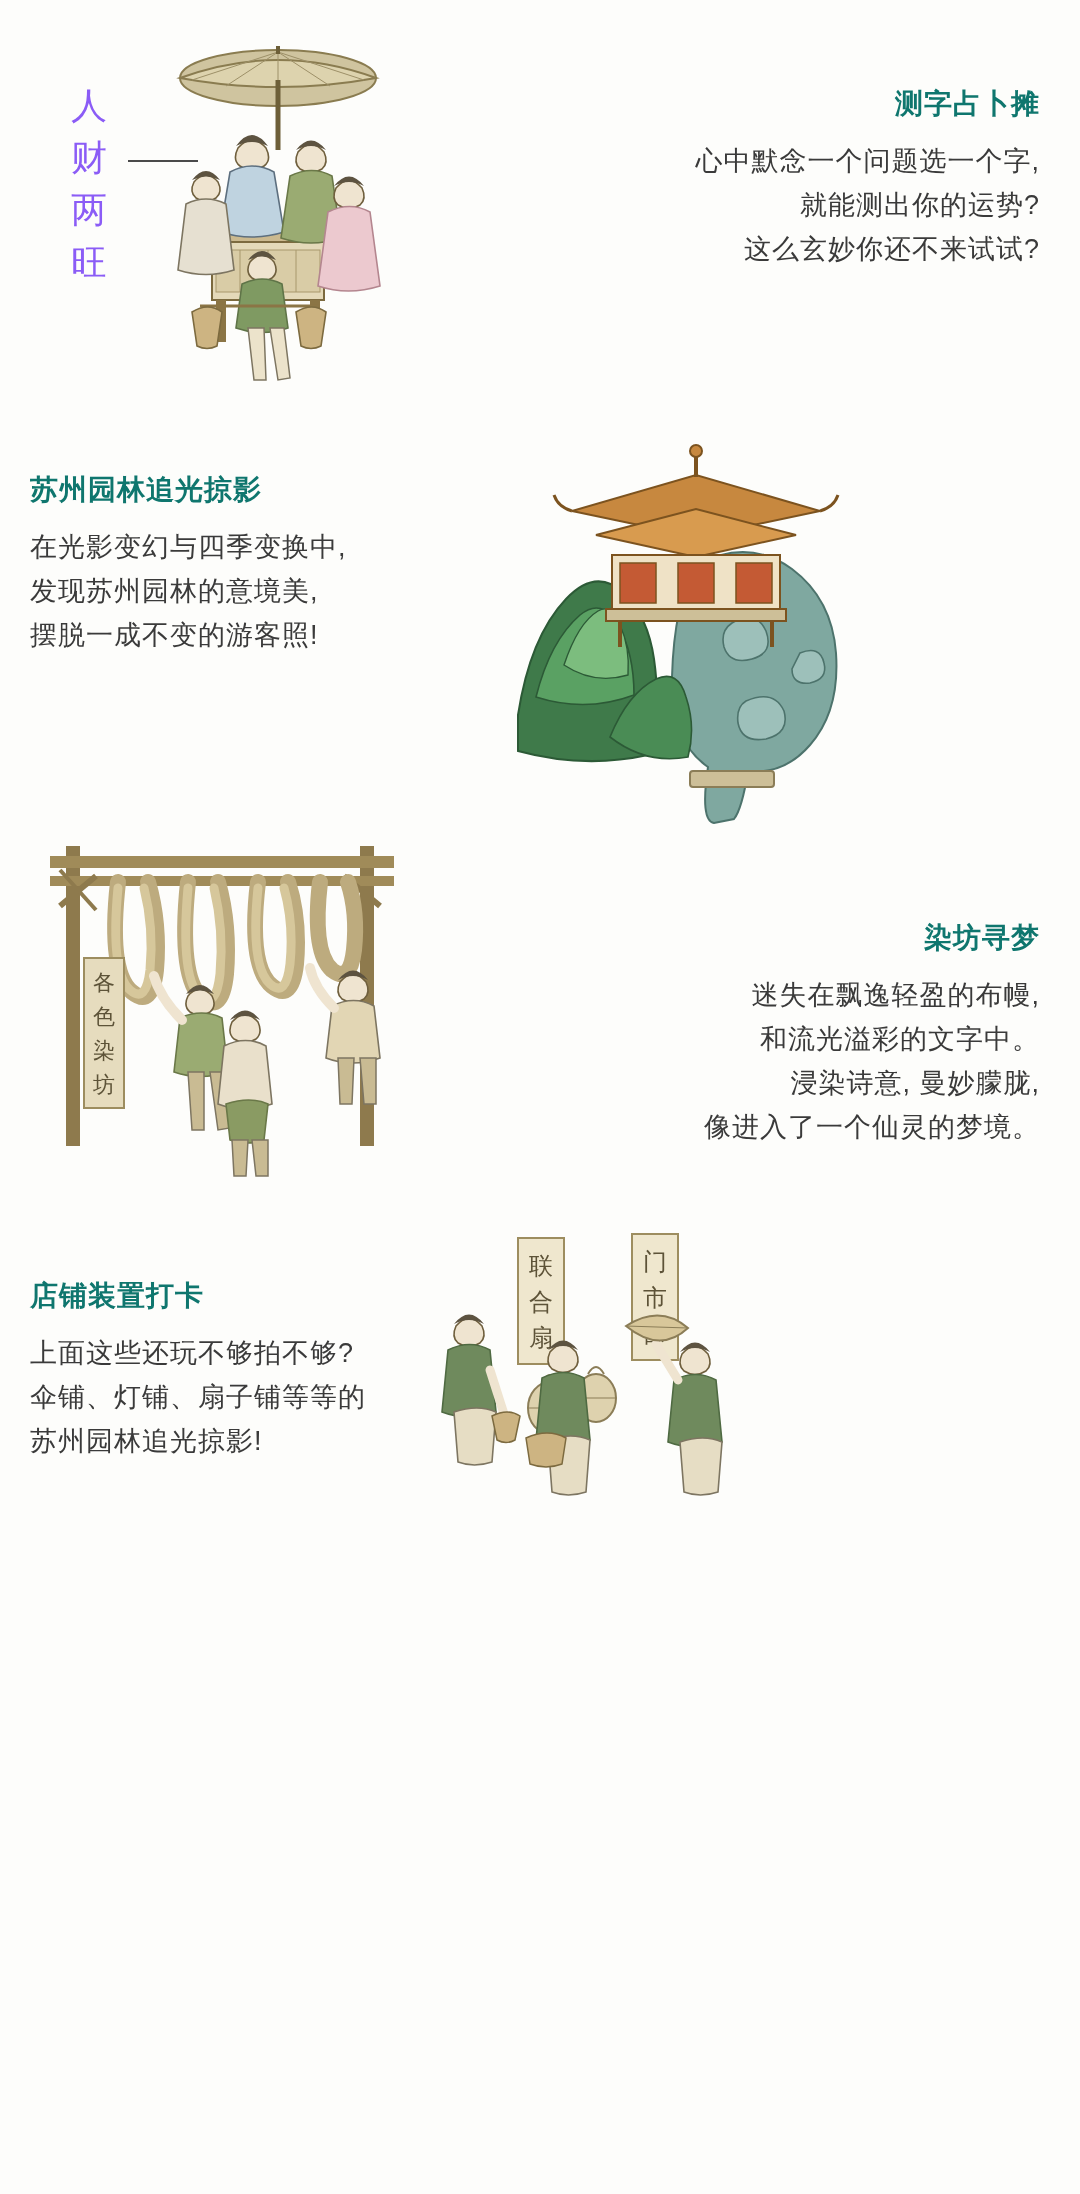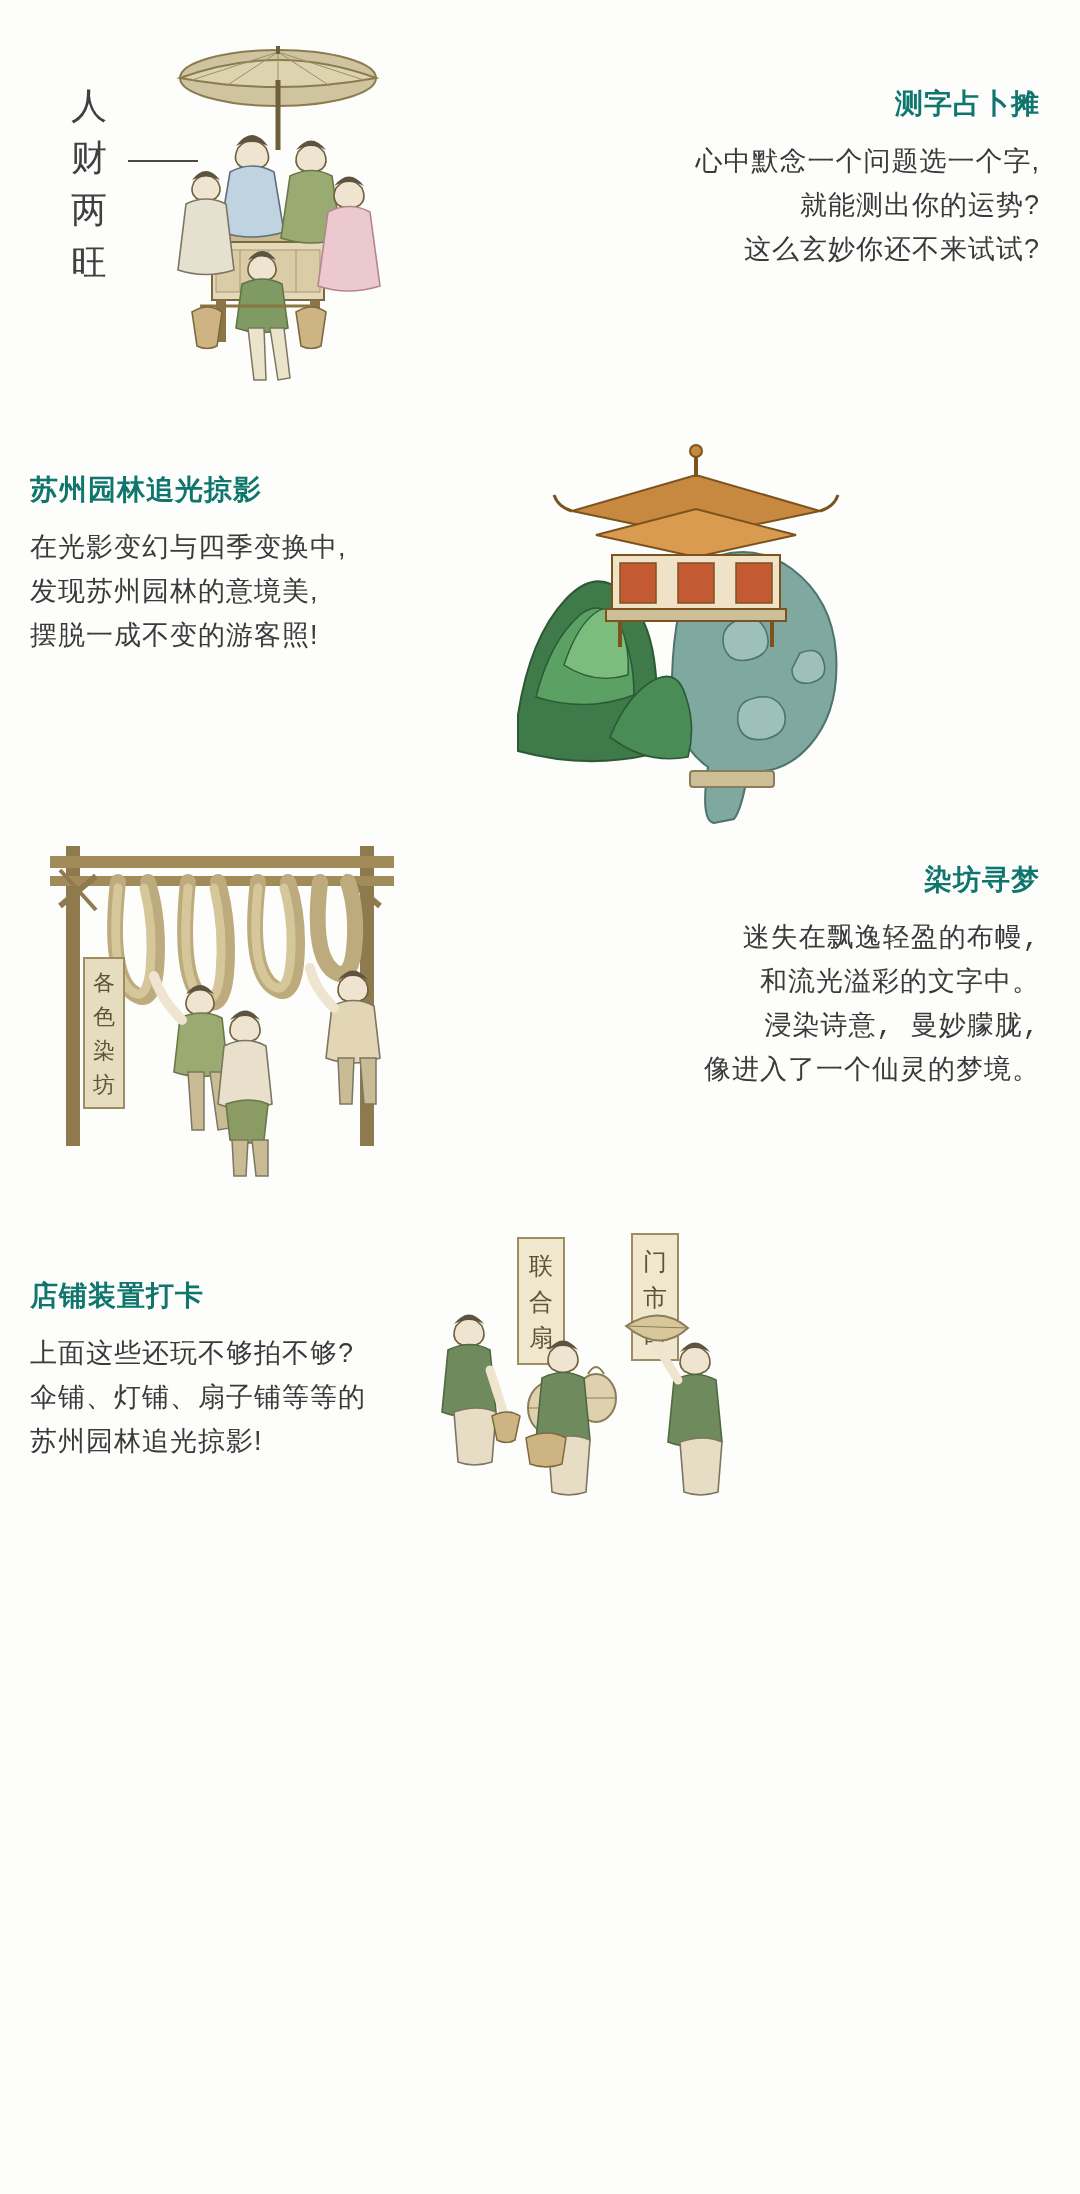--- a/index.html
+++ b/index.html
@@ -59,21 +59,21 @@
 
   #sec1-illus { top: 30px; left: 130px; width: 300px; height: 380px; }
 
   .vert-motto {
     position: absolute;
     top: 80px;
     left: 60px;
     width: 60px;
     font-size: 36px;
     line-height: 1.45;
-    color: #404040;
+    color: #8b5cf6;
     font-family: "Liberation Serif", "DejaVu Serif", serif;
     letter-spacing: 2px;
     text-align: center;
   }
   .motto-rule {
     position: absolute;
     top: 160px;
     left: 128px;
     width: 70px;
     height: 2px;
@@ -83,24 +83,23 @@
   
   #sec2-text {
     top: 472px;
     left: 30px;
     width: 520px;
   }
   #sec2-illus { top: 415px; left: 500px; width: 380px; height: 390px; }
 
   
   #sec3-text {
-    top: 864px;
+    top: 920px;
     right: 40px;
     width: 560px;
-    font-family: Liberation Mono, monospace;
   }
   #sec3-text .heading { text-align: right; }
   #sec3-illus { top: 810px; left: 30px; width: 420px; height: 380px; }
 
   
   #sec4-text {
     top: 1278px;
     left: 30px;
     width: 520px;
   }

